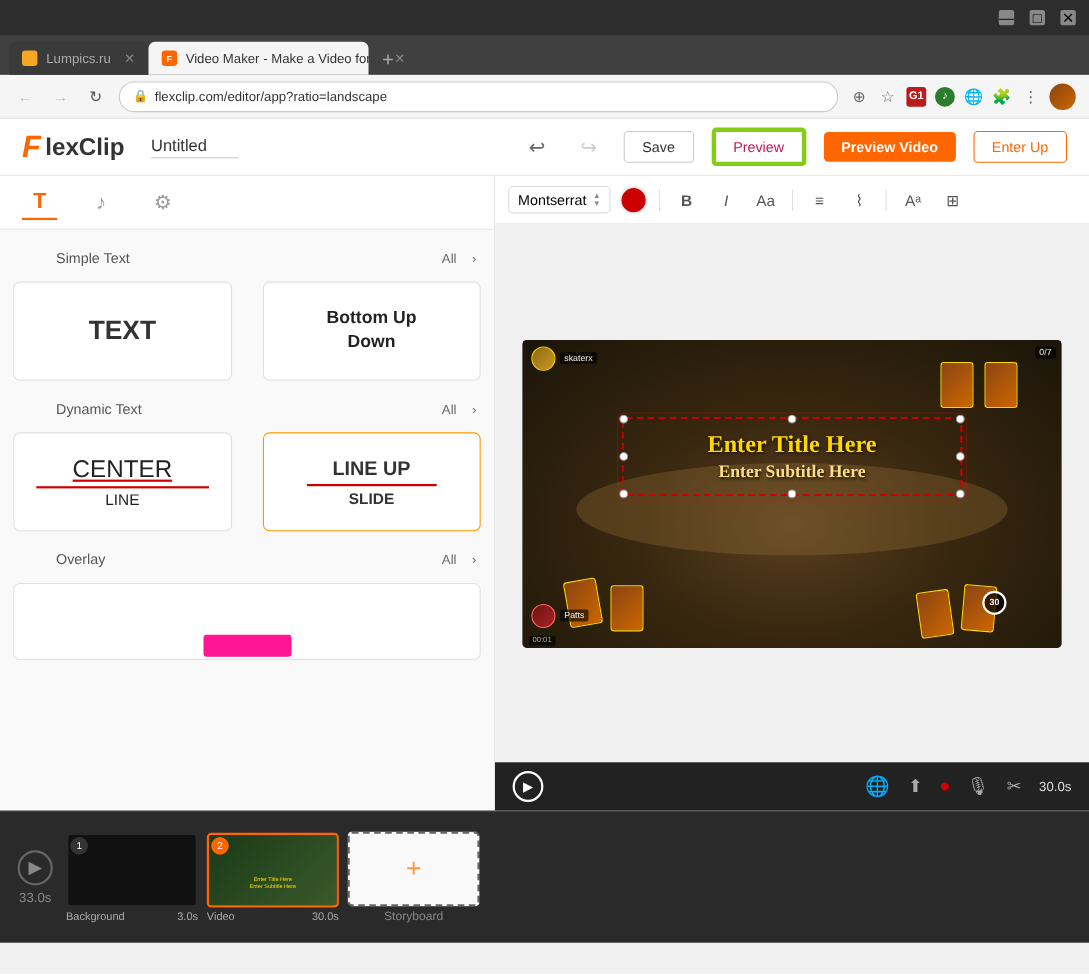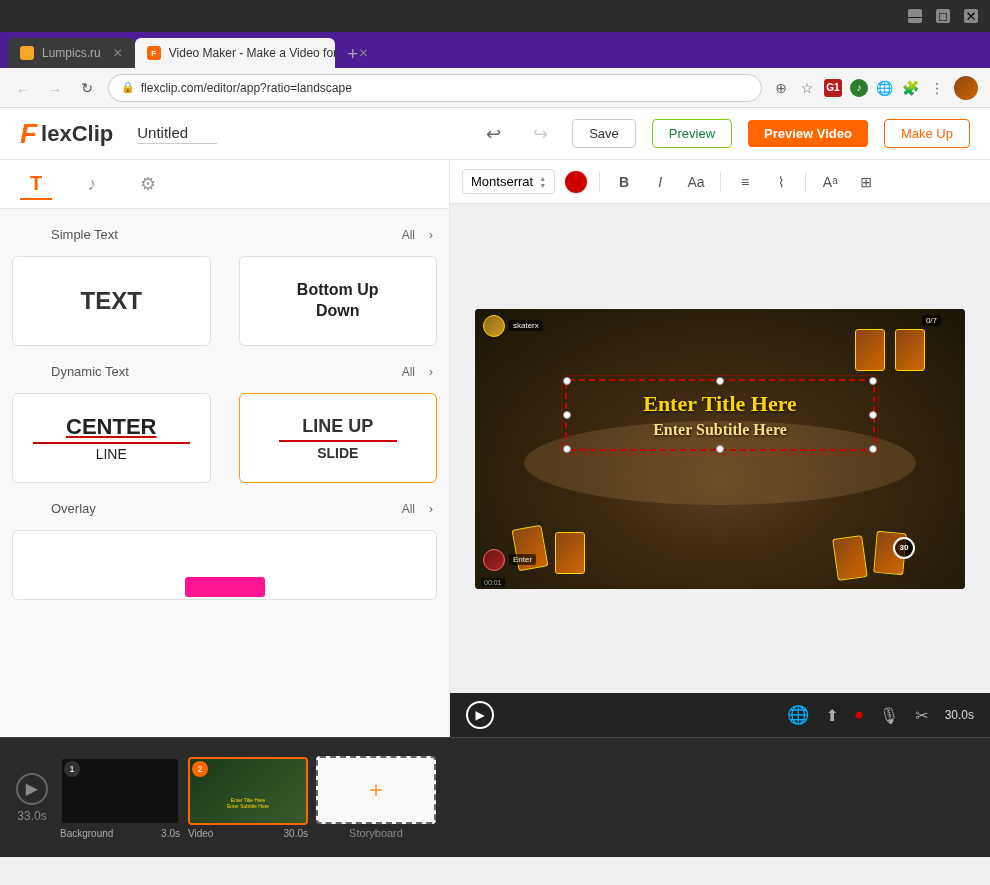--- a/index.html
+++ b/index.html
@@ -7,21 +7,21 @@
 
     
     .browser-chrome { background: #2d2d2d; width: 100%; }
     .title-bar { display: flex; align-items: center; justify-content: flex-end; padding: 6px 12px; height: 32px; }
     .title-bar-controls { display: flex; gap: 14px; }
     .title-bar-btn { width: 14px; height: 14px; border-radius: 2px; border: none; cursor: pointer; background: #888; display: flex; align-items: center; justify-content: center; }
     .title-bar-btn.minimize { background: #888; }
     .title-bar-btn.maximize { background: #888; }
     .title-bar-btn.close { background: #888; }
 
-    .tabs-bar { display: flex; align-items: flex-end; padding: 0 8px; height: 36px; background: #4c1d95; }
+    .tabs-bar { display: flex; align-items: flex-end; padding: 0 8px; height: 36px; background: #404040; }
     .tab { display: flex; align-items: center; gap: 8px; padding: 0 12px; height: 30px; border-radius: 6px 6px 0 0; font-size: 12px; cursor: pointer; white-space: nowrap; max-width: 200px; }
     .tab.inactive { background: #3a3a3a; color: #aaa; }
     .tab.active { background: #f5f5f5; color: #333; }
     .tab-icon { width: 14px; height: 14px; border-radius: 3px; flex-shrink: 0; }
     .tab-icon.orange { background: #f5a623; }
     .tab-icon.flexclip { background: #ff6600; display: flex; align-items: center; justify-content: center; color: white; font-size: 8px; font-weight: bold; }
     .tab-close { margin-left: 4px; color: #888; font-size: 12px; cursor: pointer; }
     .tab-new { width: 28px; height: 28px; display: flex; align-items: center; justify-content: center; color: #aaa; font-size: 18px; cursor: pointer; margin-left: 4px; }
 
     .address-bar { background: #f5f5f5; height: 40px; display: flex; align-items: center; padding: 0 12px; gap: 10px; border-bottom: 1px solid #ddd; }
@@ -42,21 +42,21 @@
     .app-container { background: white; width: 100%; height: calc(885px - 136px); display: flex; flex-direction: column; }
     .app-header { background: white; height: 52px; display: flex; align-items: center; padding: 0 20px; gap: 16px; border-bottom: 1px solid #e8e8e8; }
     .logo { display: flex; align-items: center; gap: 4px; font-size: 22px; font-weight: bold; color: #333; }
     .logo-f { color: #ff6600; font-size: 28px; font-style: italic; }
     .project-name { font-size: 15px; color: #333; margin-left: 8px; border-bottom: 1px solid #ccc; padding-bottom: 2px; min-width: 80px; }
     .header-spacer { flex: 1; }
     .header-btn { padding: 6px 16px; border-radius: 4px; font-size: 13px; cursor: pointer; }
     .undo-btn { background: none; border: none; color: #666; font-size: 18px; cursor: pointer; padding: 4px 8px; }
     .redo-btn { background: none; border: none; color: #ccc; font-size: 18px; cursor: pointer; padding: 4px 8px; }
     .save-btn { background: white; border: 1px solid #ccc; color: #333; }
-    .preview-btn { background: white; border: 1px solid #84cc16; color: #15803d; }
+    .preview-btn { background: white; border: 4px solid #84cc16; color: #be185d; }
     .export-btn { background: #ff6600; border: none; color: white; font-weight: bold; }
     .signup-btn { background: white; border: 1px solid #ff6600; color: #ff6600; }
 
     
     .editor-main { display: flex; flex: 1; overflow: hidden; }
 
     
     .left-panel { width: 450px; border-right: 1px solid #e8e8e8; display: flex; flex-direction: column; background: #f9f9f9; }
     .left-panel-tabs { display: flex; align-items: center; padding: 8px 20px; background: white; border-bottom: 1px solid #e8e8e8; gap: 24px; }
     .panel-tab { width: 32px; height: 32px; display: flex; align-items: center; justify-content: center; cursor: pointer; color: #999; font-size: 18px; }
@@ -65,21 +65,21 @@
     .panel-content { flex: 1; overflow-y: auto; padding: 12px; }
     .section-header { display: flex; align-items: center; justify-content: space-between; padding: 6px 4px; margin-bottom: 8px; }
     .section-title { font-size: 13px; color: #555; font-weight: normal; margin-left: 35px; }
     .section-all { font-size: 12px; color: #666; display: flex; align-items: center; gap: 14px; cursor: pointer; }
 
     .text-cards-row { display: flex; gap: 28px; margin-bottom: 12px; }
     .text-card { flex: 1; background: white; border: 1px solid #e0e0e0; border-radius: 6px; height: 90px; display: flex; align-items: center; justify-content: center; cursor: pointer; }
     .text-card.simple { font-size: 24px; font-weight: bold; color: #333; }
     .text-card.bottom-up { font-size: 16px; font-weight: 900; color: #222; text-align: center; line-height: 1.3; }
     .text-card.center-line { display: flex; flex-direction: column; align-items: center; justify-content: center; }
-    .center-line-top { font-size: 22px; font-weight: 700; color: #222; text-decoration: underline; text-decoration-color: #cc0000; }
+    .center-line-top { font-size: 22px; font-weight: 400; color: #222; text-decoration: underline; text-decoration-color: #cc0000; }
     .center-line-bottom { font-size: 14px; color: #222; }
     .text-card.lineup { display: flex; flex-direction: column; align-items: center; justify-content: center; text-align: center; border: 1px solid #ff9900; }
     .lineup-top { font-size: 18px; color: #333; font-weight: bold; }
     .lineup-line { width: 60%; height: 2px; background: #cc0000; margin: 3px 0; }
     .lineup-bottom { font-size: 14px; color: #333; font-weight: bold; }
 
     .overlay-section { margin-top: 4px; }
 
     
     .right-panel { flex: 1; display: flex; flex-direction: column; background: #f0f0f0; }
@@ -211,21 +211,21 @@
       <span class="logo-f">F</span>
       <span>lexClip</span>
     </div>
     <div class="project-name">Untitled</div>
     <div class="header-spacer"></div>
     <button class="undo-btn">↩</button>
     <button class="redo-btn">↪</button>
     <button class="header-btn save-btn">Save</button>
     <button class="header-btn preview-btn">Preview</button>
     <button class="header-btn export-btn">Preview Video</button>
-    <button class="header-btn signup-btn">Make Up</button>
+    <button class="header-btn signup-btn">Enter Up</button>
   </div>
 
   <div class="editor-main">
 
     <div class="left-panel">
       <div class="left-panel-tabs">
         <div class="panel-tab active" style="color:#ff6600;border-bottom:2px solid #ff6600;">
           <span style="font-weight:bold;font-size:20px;">T</span>
         </div>
         <div class="panel-tab">
@@ -326,27 +326,27 @@
             <div class="game-card" style="bottom:15px;left:80px;"></div>
             <div class="game-card" style="bottom:15px;right:60px;transform:rotate(5deg);"></div>
             <div class="game-card" style="bottom:10px;right:100px;transform:rotate(-8deg);"></div>
             <div class="game-card" style="top:20px;right:40px;"></div>
             <div class="game-card" style="top:20px;right:80px;"></div>
 
             <div style="position:absolute;top:6px;left:8px;display:flex;align-items:center;gap:4px;">
               <div style="width:22px;height:22px;border-radius:50%;background:linear-gradient(135deg,#8b6914,#cc9922);border:1px solid #ffd700;"></div>
               <span style="color:#eee;font-size:8px;background:rgba(0,0,0,0.6);padding:1px 4px;border-radius:2px;">skaterx</span>
             </div>
-            <span style="position:absolute;top:6px;right:24px;color:#eee;font-size:8px;background:rgba(0,0,0,0.6);padding:1px 4px;border-radius:2px;">0/7</span>
+            <span style="position:absolute;top:6px;right:5px;color:#eee;font-size:8px;background:rgba(0,0,0,0.6);padding:1px 4px;border-radius:2px;">0/7</span>
 
             <div style="position:absolute;bottom:30px;right:50px;width:22px;height:22px;border-radius:50%;background:rgba(0,0,0,0.7);border:2px solid #fff;display:flex;align-items:center;justify-content:center;color:white;font-size:8px;font-weight:bold;">30</div>
 
             <div style="position:absolute;bottom:18px;left:8px;display:flex;align-items:center;gap:4px;">
               <div style="width:22px;height:22px;border-radius:50%;background:linear-gradient(135deg,#6b1414,#aa2222);border:1px solid #ff6666;"></div>
-              <span style="color:#eee;font-size:8px;background:rgba(0,0,0,0.6);padding:1px 4px;border-radius:2px;">Enter</span>
+              <span style="color:#eee;font-size:8px;background:rgba(0,0,0,0.6);padding:1px 4px;border-radius:2px;">Patts</span>
             </div>
             <div style="position:absolute;bottom:2px;left:6px;background:rgba(0,0,0,0.6);color:#aaa;font-size:7px;padding:1px 3px;border-radius:1px;">00:01</div>
           </div>
 
           <div class="title-overlay-box">
             <div class="corner-handle tl"></div>
             <div class="corner-handle tr"></div>
             <div class="corner-handle bl"></div>
             <div class="corner-handle br"></div>
             <div class="corner-handle ml"></div>

